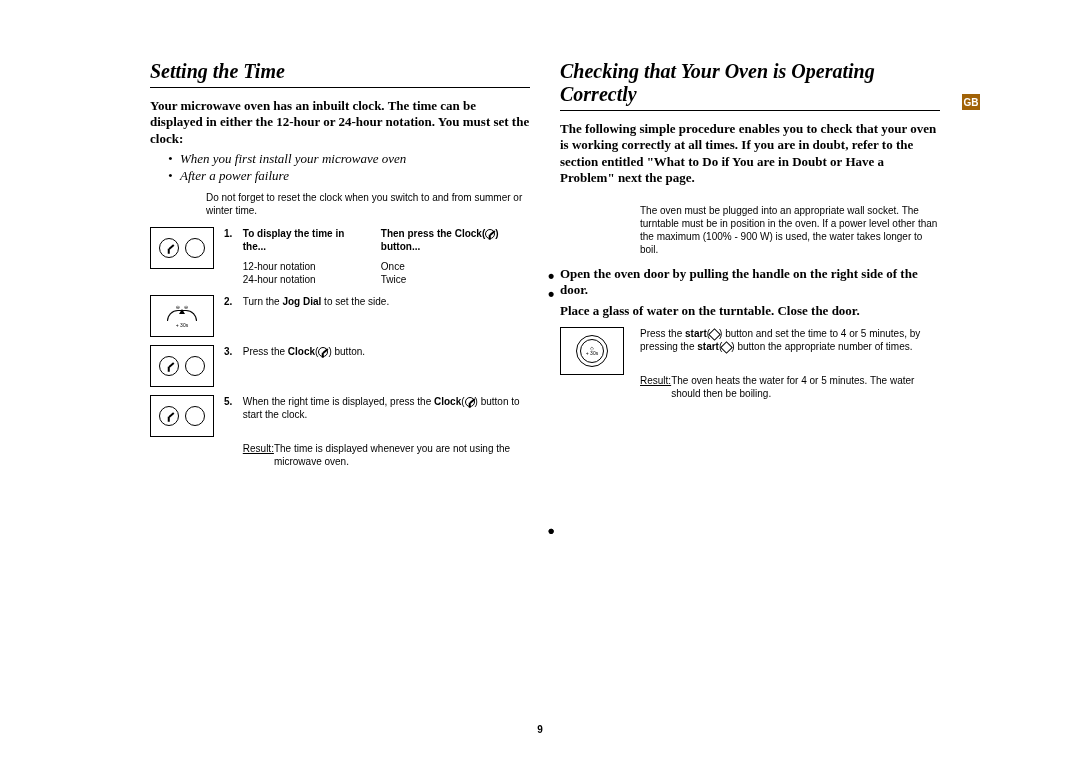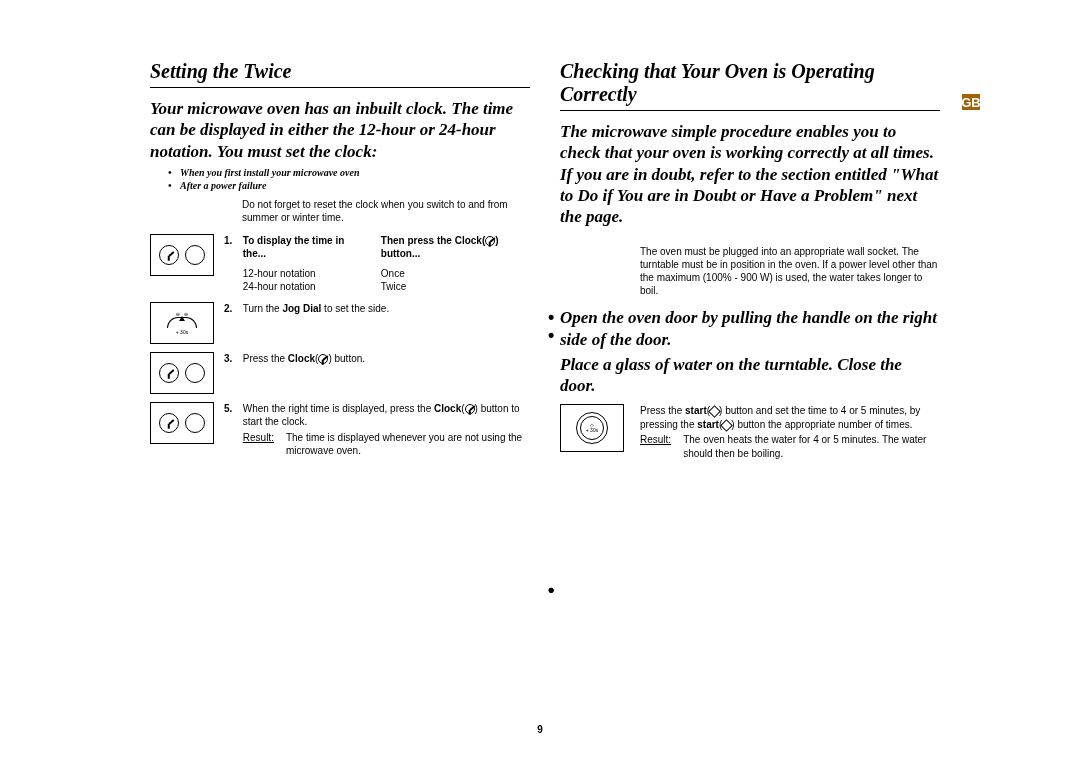--- a/index.html
+++ b/index.html
@@ -25,47 +25,46 @@
     font-family: "Times New Roman", Times, serif;
     font-style: italic;
     font-weight: bold;
     font-size: 20px;
     border-bottom: 1.5px solid #000;
     padding-bottom: 4px;
     margin-bottom: 10px;
   }
   .intro {
     font-family: "Times New Roman", Times, serif;
-    font-style: italic;
-    font-weight: bold;
-    font-size: 17px;
+    font-weight: bold;
+    font-size: 13px;
     line-height: 1.25;
     margin-bottom: 4px;
   }
   .bul-list {
     margin: 2px 0 6px 18px;
   }
   .bul-item {
     font-family: "Times New Roman", Times, serif;
     font-style: italic;
-    font-weight: bold;
-    font-size: 10px;
+    font-weight: normal;
+    font-size: 13px;
     position: relative;
     padding-left: 12px;
     line-height: 1.3;
   }
   .bul-item::before {
     content: "•";
     position: absolute;
     left: 0;
   }
   .note {
     font-size: 10px;
     line-height: 1.3;
-    margin-left: 92px;
+    margin-left: 56px;
     margin-bottom: 10px;
   }
   .step-row {
     display: flex;
     margin-bottom: 8px;
   }
   .panel {
     width: 62px;
     height: 40px;
     border: 1px solid #000;
@@ -155,31 +154,31 @@
     width: 16px;
     vertical-align: top;
   }
   .step-text { display: inline-block; width: calc(100% - 20px); vertical-align: top; }
   .tbl {
     display: flex;
     gap: 20px;
   }
   .tbl-col { font-size: 10px; }
   .tbl-head { font-weight: bold; margin-bottom: 6px; }
-  .result-line { display:flex; gap:12px; margin-top:2px;}
+  .result-line { display:flex; gap:0; margin-top:20px;}
   .result-lbl { text-decoration: underline; }
   .gb-badge {
     position: absolute;
     right: -40px;
     top: 34px;
     width: 18px;
     height: 16px;
     background: #a16207;
     color: #fff;
-    font-size: 13px;
+    font-size: 10px;
     font-weight: bold;
     display: flex;
     align-items: center;
     justify-content: center;
   }
   .page-num {
     position: absolute;
     bottom: 28px;
     left: 50%;
     transform: translateX(-50%);
@@ -192,21 +191,21 @@
     font-size: 18px;
     font-weight:bold;
   }
 </style>
 </head>
 <body>
 
 <div class="page">
 
   <div class="col">
-    <div class="heading">Setting the Twice</div>
+    <div class="heading">Setting the Time</div>
     <div class="intro">Your microwave oven has an inbuilt clock. The time can be displayed in either the 12-hour or 24-hour notation. You must set the clock:</div>
     <div class="bul-list">
       <div class="bul-item">When you first install your microwave oven</div>
       <div class="bul-item">After a power failure</div>
     </div>
     <div class="note">Do not forget to reset the clock when you switch to and from summer or winter time.</div>
 
     <div class="step-row">
       <div class="panel">
         <div class="clock-ico"></div>
@@ -269,21 +268,21 @@
             <span>The time is displayed whenever you are not using the microwave oven.</span>
           </div>
         </span>
       </div>
     </div>
   </div>
 
   <div class="col">
     <div class="gb-badge">GB</div>
     <div class="heading">Checking that Your Oven is Operating Correctly</div>
-    <div class="intro">The microwave simple procedure enables you to check that your oven is working correctly at all times. If you are in doubt, refer to the section entitled "What to Do if You are in Doubt or Have a Problem" next  the page.</div>
+    <div class="intro">The following simple procedure enables you to check that your oven is working correctly at all times. If you are in doubt, refer to the section entitled "What to Do if You are in Doubt or Have a Problem" next  the page.</div>
     <div class="note" style="margin-left:80px;margin-top:18px;">The oven must be plugged into an appropriate wall socket. The turntable must be in position in the oven. If a power level other than the maximum (100% - 900 W) is used, the water takes longer to boil.</div>
 
     <div style="position:relative;">
       <div class="side-dots" style="top:0;">•</div>
       <div class="intro" style="margin-left:0;">Open the oven door by pulling the handle on the right side of the door.</div>
       <div class="side-dots" style="top:18px;">•</div>
       <div class="intro" style="margin-left:0;">Place a glass of water on the turntable. Close the door.</div>
     </div>
 
     <div class="step-row" style="margin-top:8px;">

